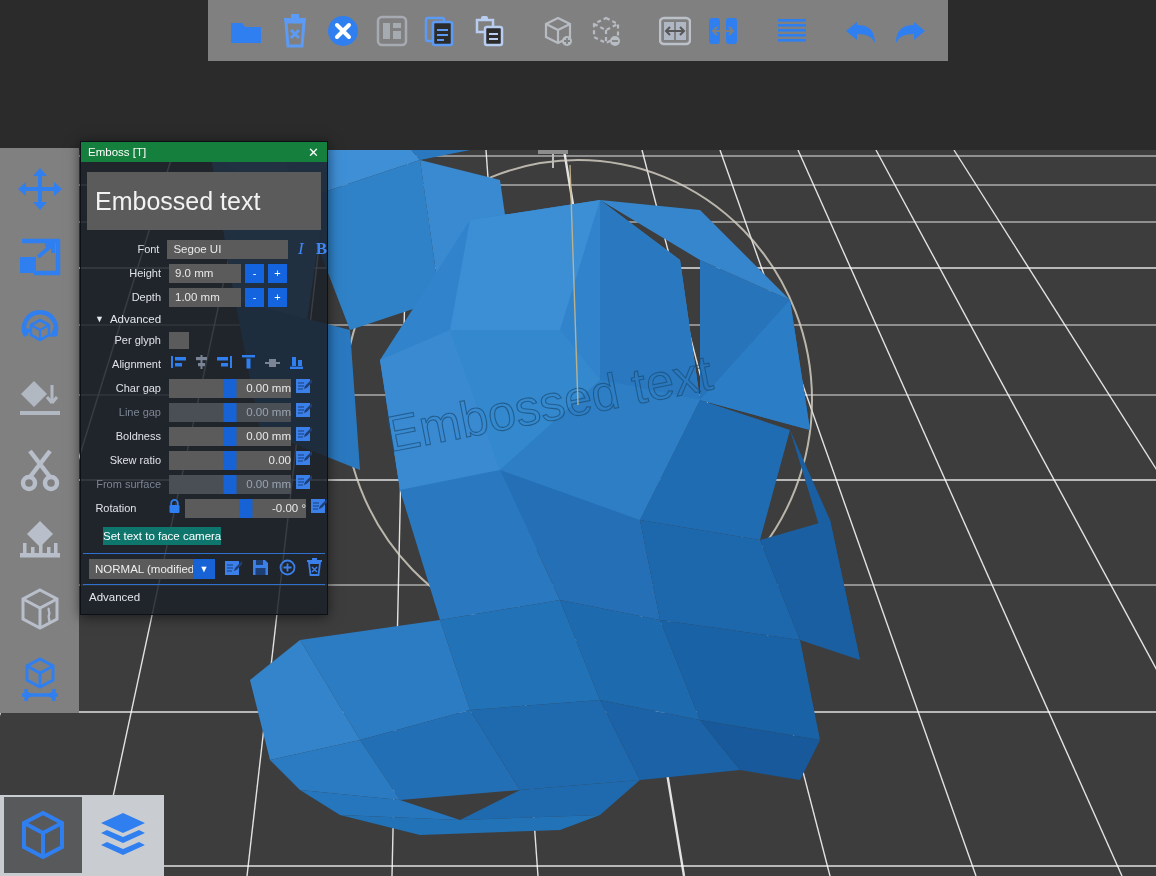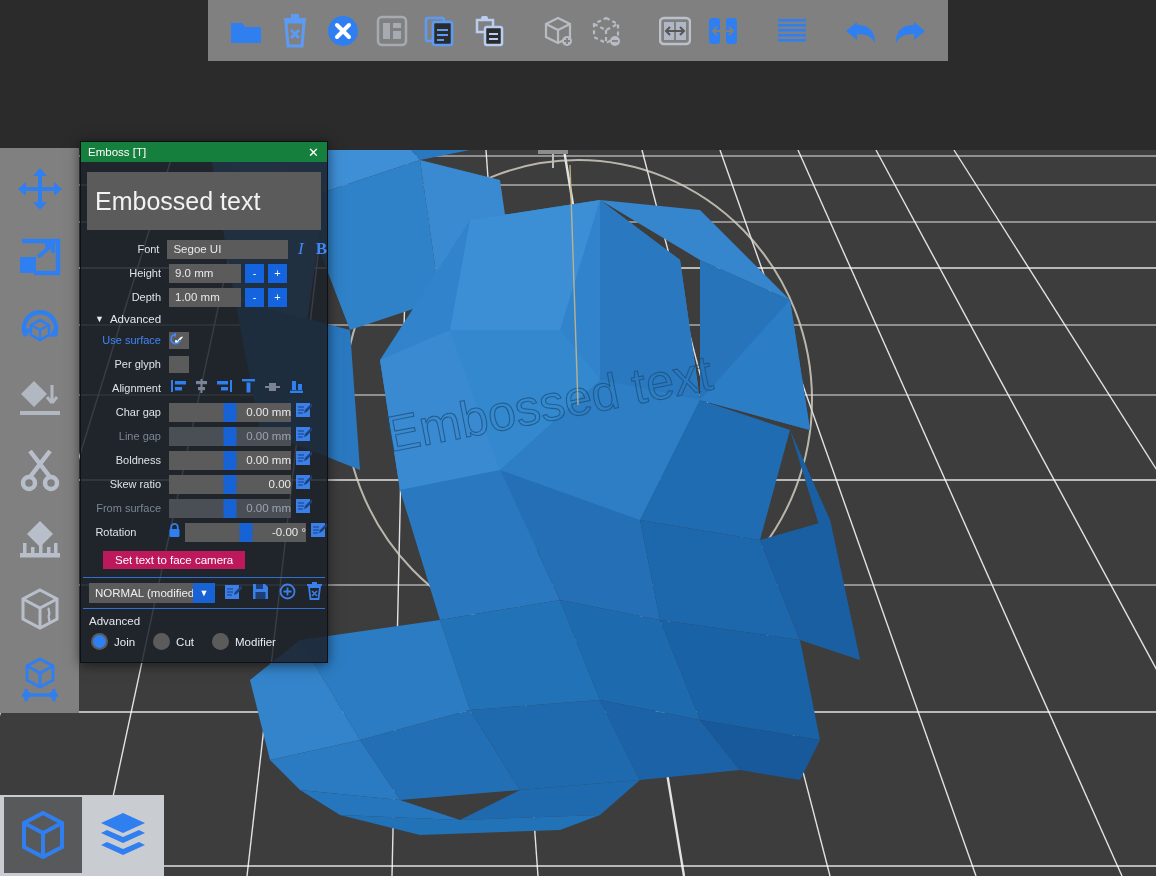--- a/index.html
+++ b/index.html
@@ -68,22 +68,22 @@
 
   .slider{position:relative;width:122px;height:19px;background:#5b5b5b;display:flex;align-items:center;
           justify-content:flex-end;cursor:pointer;}
   .slider.dim{background:#4a4f56;}
   .slider .handle{position:absolute;left:50%;transform:translateX(-50%);width:13px;height:19px;background:#1763d6;}
   .slider span{position:relative;z-index:2;color:#e9e9e9;font-size:11.5px;}
   .slider.dim span{color:#9aa3af;}
   .editico{margin-left:5px;cursor:pointer;}
   .lockico{margin-left:24px;margin-right:4px;}
 
-  .facecam{margin:6px 0 4px 22px;background:#be185d;color:#fff;font-size:11.5px;
-           padding:3px 12px;display:inline-block;cursor:pointer;}
+  .facecam{margin:6px 0 4px 22px;background:#0f766e;color:#fff;font-size:11.5px;
+           padding:3px 0;display:inline-block;cursor:pointer;}
 
   .divider{height:1px;background:#2f6fd0;margin:4px 2px;}
   .sect-title{color:#e3e7ec;font-size:11.5px;padding:2px 0 3px 8px;}
 
   .stylerow{display:flex;align-items:center;padding-left:8px;gap:0;}
   .combo{position:relative;width:120px;height:20px;background:#5b5b5b;display:flex;align-items:center;
          padding-left:6px;color:#eee;font-size:11.5px;overflow:hidden;cursor:pointer;}
   .combo-arrow{position:absolute;right:0;top:0;width:22px;height:20px;background:#1763d6;color:#fff;
                display:flex;align-items:center;justify-content:center;font-size:9px;}
   .sico{margin-left:10px;cursor:pointer;}
@@ -417,30 +417,20 @@
         <div class="stepbtn">+</div>
       </div>
 
       
       <div class="advanced">
         <span class="tri">▼</span>
         <span>Advanced</span>
       </div>
 
       
-      <div class="row" style="position:relative;">
-        <span class="reset-ico">
-          <svg width="14" height="14" viewBox="0 0 14 14">
-              <path d="M11 8A4.5 4.5 0 1 1 7 2.6" fill="none" stroke="#3f87f5" stroke-width="1.8"></path>
-              <path d="M7 0.5L4 3l3 2.2z" fill="#3f87f5"></path>
-            </svg>
-        </span>
-        <div class="lbl mod">Use surface</div>
-        <div class="chk">✔</div>
-      </div>
 
       
       <div class="row">
         <div class="lbl">Per glyph</div>
         <div class="chk"></div>
       </div>
 
       
       <div class="row">
         <div class="lbl">Alignment</div>
@@ -624,27 +614,17 @@
               <path d="M3 5h11l-1.5 12h-8z" fill="none" stroke="#3b7fe8" stroke-width="1.8"></path>
               <path d="M6 9l5 5M11 9l-5 5" stroke="#3b7fe8" stroke-width="1.6"></path>
             </svg>
         </span>
       </div>
 
       <div class="divider"></div>
 
       
       <div class="sect-title">Advanced</div>
-      <div class="oprow">
-        <span class="radio">
-            <span class="dot"></span>
-          </span>
-        <span class="optxt">Join</span>
-        <span class="radio"></span>
-        <span class="optxt">Cut</span>
-        <span class="radio"></span>
-        <span class="optxt">Modifier</span>
-      </div>
 
     </div>
   </div>
 
 </div>
 
 </body></html>

